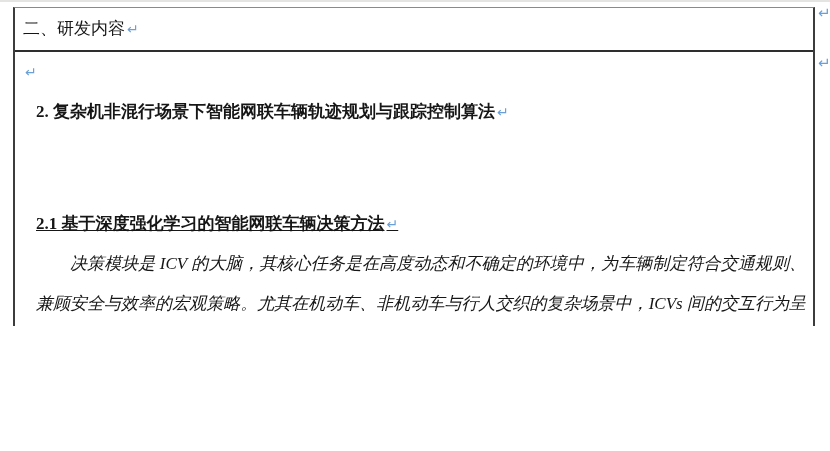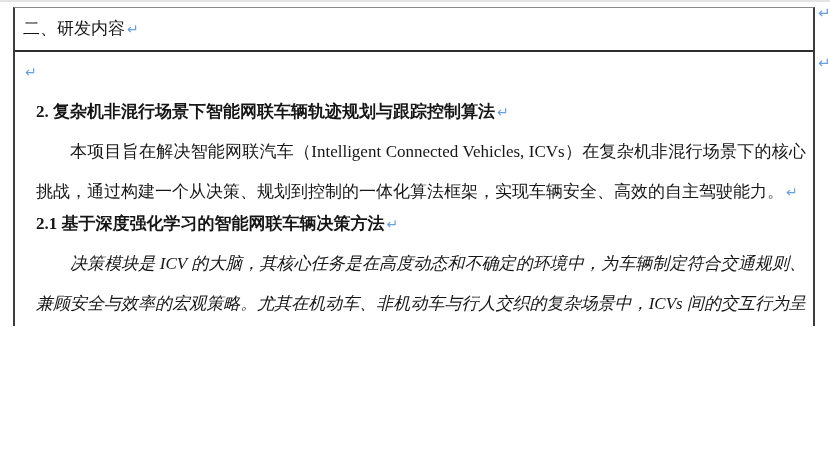--- a/index.html
+++ b/index.html
@@ -76,21 +76,21 @@
     transform:rotate(35deg);
   }
   .bottom-line{
     position:absolute;left:0;top:447px;
     width:758px;height:2px;
     background:#bdbdbb;
   }
   
   .p-h2{top:40px;}
   .p-para1{top:80px;}
-  .p-h21{top:152px;}
+  .p-h21{top:152px;text-decoration:underline;}
   .p-para2{top:192px;font-style:italic;}
 </style>
 </head>
 <body>
 
 <div class="canvas">
 
   <div class="top-edge-line"></div>
 
   <div class="doc-table">
@@ -98,21 +98,20 @@
     <div class="header-row">
       <span>二、研发内容</span><span class="mark">↵</span>
     </div>
 
     <div class="body-cell">
 
       <p class="empty-line"><span class="mark">↵</span></p>
 
       <p class="para bold p-h2"><span>2. 复杂机非混行场景下智能网联车辆轨迹规划与跟踪控制算法</span><span class="mark">↵</span></p>
 
-      <p class="para indent p-para1"><span>本项目旨在解决智能网联汽车（Intelligent Connected Vehicles, ICVs）在复杂机非混行场景下的核心挑战，通过构建一个从决策、规划到控制的一体化算法框架，实现车辆安全、高效的自主驾驶能力。</span><span class="mark">↵</span></p>
 
       <p class="para bold p-h21"><span>2.1 基于深度强化学习的智能网联车辆决策方法</span><span class="mark">↵</span></p>
 
       <p class="para indent p-para2"><span>决策模块是 ICV 的大脑，其核心任务是在高度动态和不确定的环境中，为车辆制定符合交通规则、兼顾安全与效率的宏观策略。尤其在机动车、非机动车与行人交织的复杂场景中，ICVs 间的交互行为呈现出典型的博弈特征，传统基于规则的方法难以覆盖无穷尽的边缘场景。深度强化学习（Deep Reinforcement Learning, DRL）通过与环境的交互试错进行学习，为解决此类复杂决策问题提供了强有力的范式。</span><span class="mark">↵</span></p>
 
     </div>
   </div>
 
   <span class="row-end-mark m1">↵</span>
   <span class="row-end-mark m2">↵</span>

